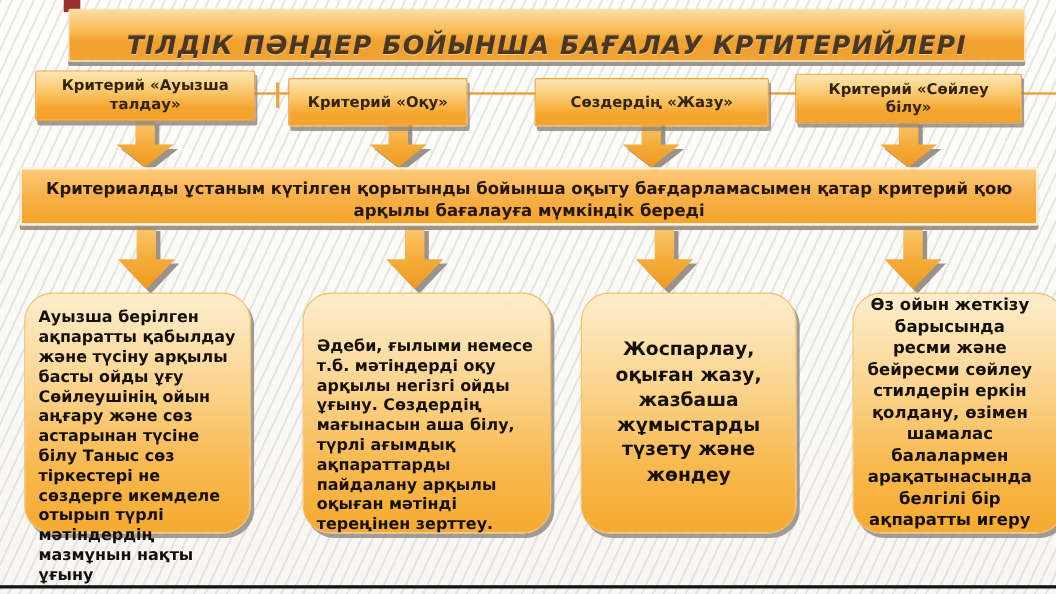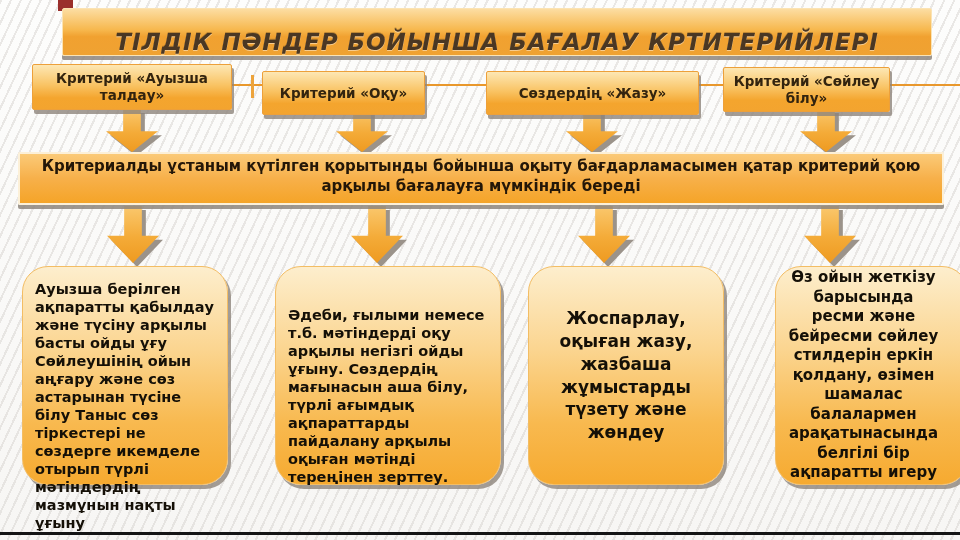--- a/index.html
+++ b/index.html
@@ -40,42 +40,42 @@
     background:linear-gradient(#fde7b4 0%,#f9c465 45%,#f4a52e 75%,#f3a42f 100%);
     border:1px solid #eda03a;border-radius:2px;
     box-shadow:2px 4px 0 rgba(141,133,124,0.8);
     display:flex;align-items:center;justify-content:center;
     text-align:center;padding:17px 8px;box-sizing:border-box;
   }
   .crit span{font-size:13.5px;font-weight:bold;color:#33240f;line-height:1.25;}
   .c1{left:32px;top:64px;width:200px;height:46px;}
   .c2{left:262px;top:71px;width:163px;height:44px;}
   .c3{left:486px;top:71px;width:213px;height:44px;}
-  .c4{left:723px;top:67px;width:167px;height:45px;}
+  .c4{left:723px;top:67px;width:206px;height:45px;}
 
   
   .arrow{position:absolute;width:52px;z-index:1;}
   .arrow i{
     position:absolute;left:0;top:0;width:100%;height:100%;display:block;
     clip-path:polygon(33% 0,67% 0,67% 52%,100% 52%,50% 100%,0 52%,33% 52%);
   }
   .arrow .sh{transform:translate(4px,4px);background:#9b938a;}
   .arrow .bd{background:linear-gradient(180deg,#fac86e 0%,#f4ab38 55%,#ee9a20 100%);}
   .ta{top:109px;height:43px;}
   .ta1{left:106px;} .ta2{left:336px;} .ta3{left:566px;} .ta4{left:800px;}
   .ba{top:206px;height:57px;}
   .ba1{left:107px;} .ba2{left:351px;} .ba3{left:578px;} .ba4{left:804px;}
 
   
   .statement{
     position:absolute;left:18px;top:152px;width:926px;height:53px;z-index:2;
     background:linear-gradient(#fbca78 0%,#f7b04a 50%,#f5a428 100%);
     border:2px solid #fcf0d8;border-radius:2px;
     box-shadow:0 4px 0 rgba(141,133,124,0.85);
-    display:flex;align-items:flex-start;justify-content:center;
+    display:flex;align-items:flex-end;justify-content:center;
     text-align:center;padding:2px 14px;box-sizing:border-box;
   }
   .statement span{font-size:15px;font-weight:bold;color:#241708;line-height:1.35;}
 
   
   .card{
     position:absolute;top:266px;height:219px;z-index:2;box-sizing:border-box;
     background:linear-gradient(#fdeecd 0%,#fbd590 38%,#f8b94f 72%,#f6aa30 100%);
     border:1px solid #f3bd64;border-radius:26px;
     box-shadow:3px 4px 0 rgba(141,133,124,0.8);

